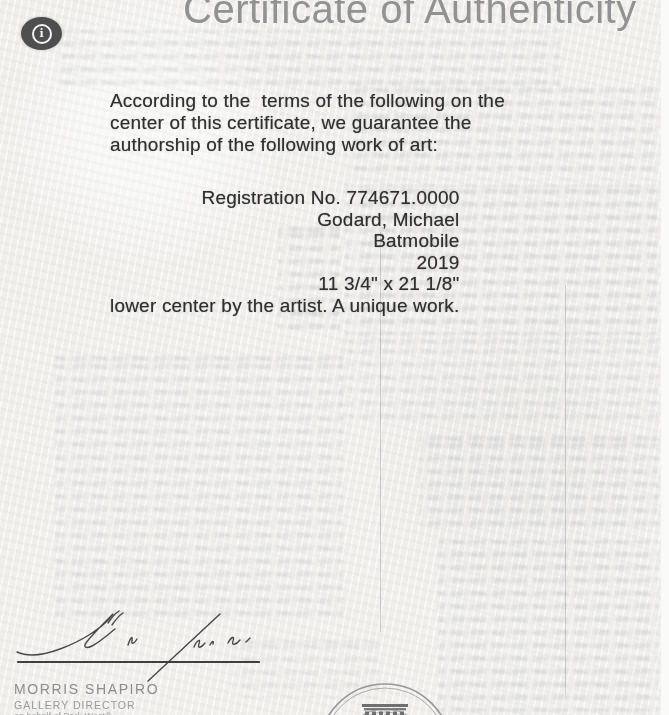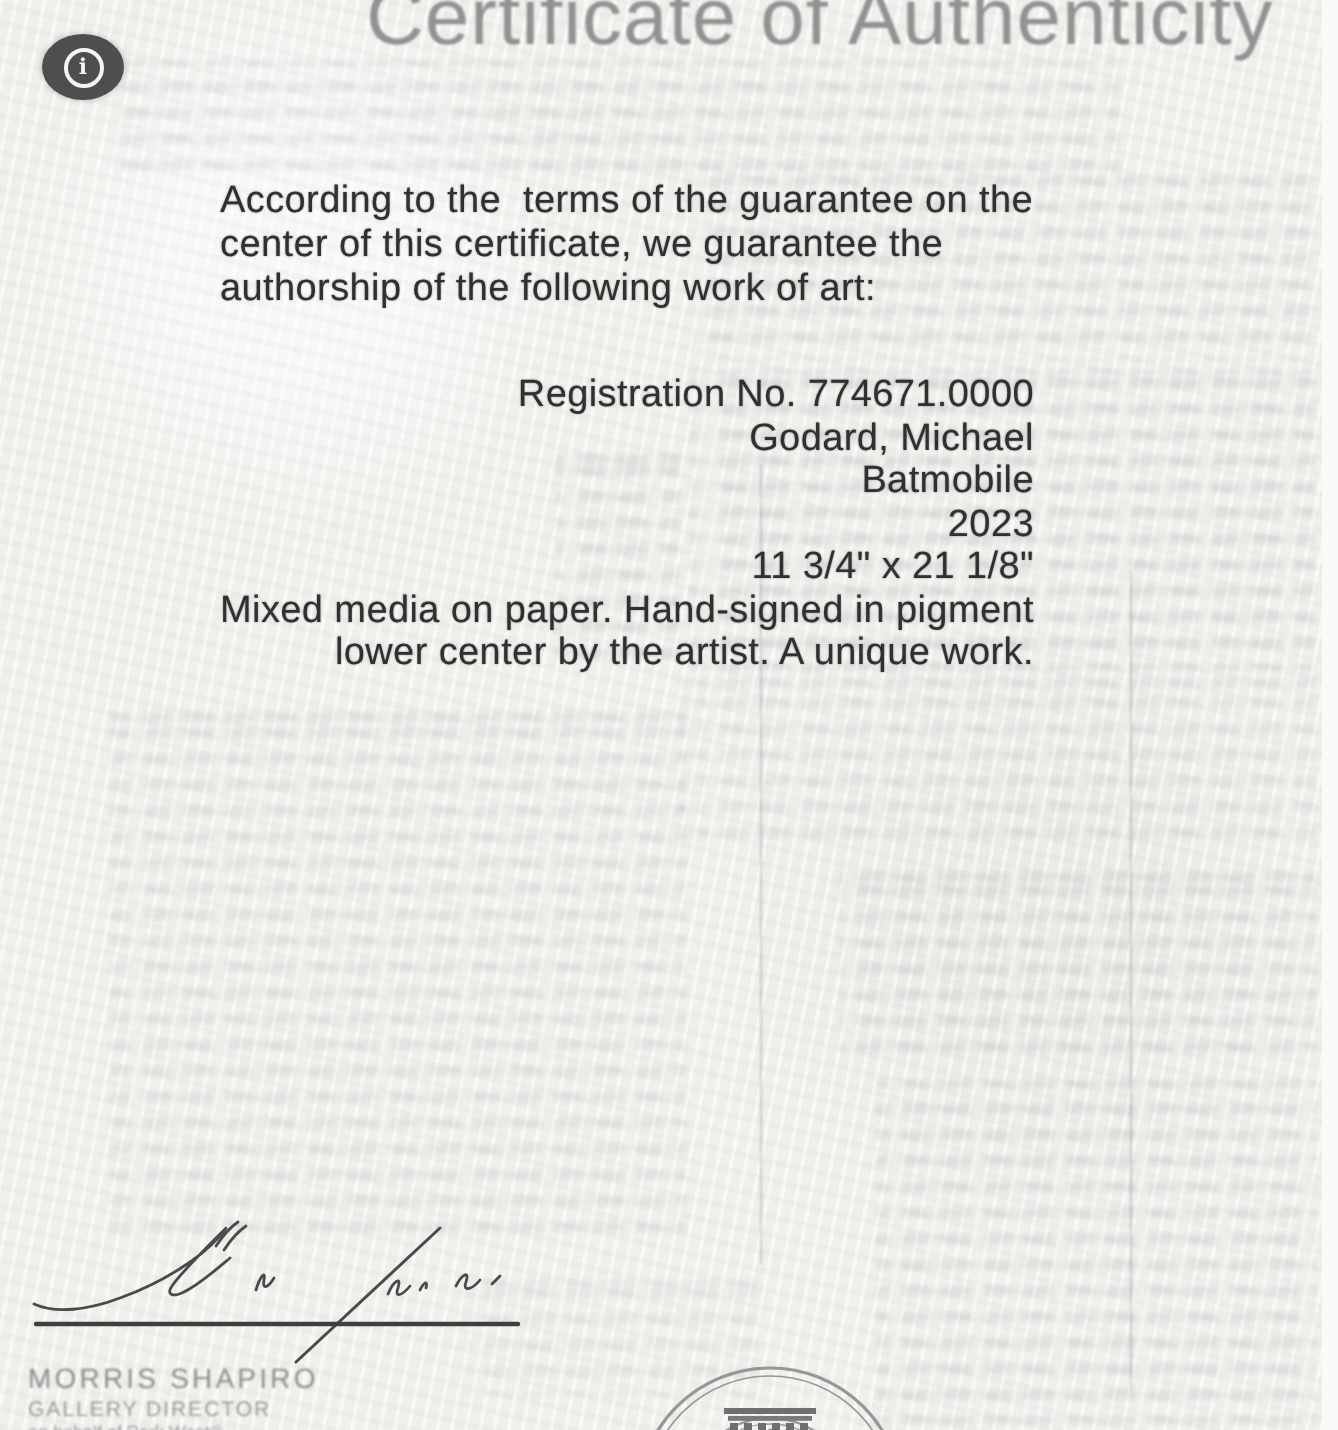--- a/index.html
+++ b/index.html
@@ -80,32 +80,31 @@
 <div class="vline" style="left:565px;top:285px;height:410px;"></div>
 <div class="edge-strip"></div>
 
 <div class="title">Certificate of Authenticity</div>
 
 <div class="info-btn">
   <span class="info-ring">i</span>
 </div>
 
 <div class="bodytext intro">
-  <div>According to the  terms of the guarantee on the</div>
+  <div>According to the  terms of the following on the</div>
   <div>center of this certificate, we guarantee the</div>
   <div>authorship of the following work of art:</div>
 </div>
 
 <div class="bodytext artwork">
   <div>Registration No. 774671.0000</div>
   <div>Godard, Michael</div>
   <div>Batmobile</div>
-  <div>2023</div>
+  <div>2019</div>
   <div>11 3/4" x 21 1/8"</div>
-  <div>Mixed media on paper. Hand-signed in pigment</div>
   <div>lower center by the artist. A unique work.</div>
 </div>
 
 <svg class="sig-svg" width="262" height="80" viewBox="0 0 262 80">
   <g fill="none" stroke="#4a4a4a" stroke-linecap="round">
     <path stroke-width="1.4" d="M5,47 C16,52 32,50 48,44 C70,36 88,24 97,14 C101,9 103,7 98,12 C89,21 78,32 74,38 C71,42 74,44 80,41 C88,37 97,29 103,24 M96,18 C100,12 104,8 107,6 M100,20 C104,14 108,10 111,8"></path>
     <path stroke-width="1.4" d="M116,40 C118,33 121,30 120,35 C119,40 122,39 125,34"></path>
     <path stroke-width="1.5" d="M136,76 L208,9"></path>
     <path stroke-width="1.4" d="M182,42 C185,35 189,33 187,39 C185,44 189,43 193,38 M198,40 C200,36 202,35 201,39"></path>
     <path stroke-width="1.4" d="M216,38 C219,32 223,30 221,36 C219,41 224,40 228,35 M234,37 L238,33"></path>

